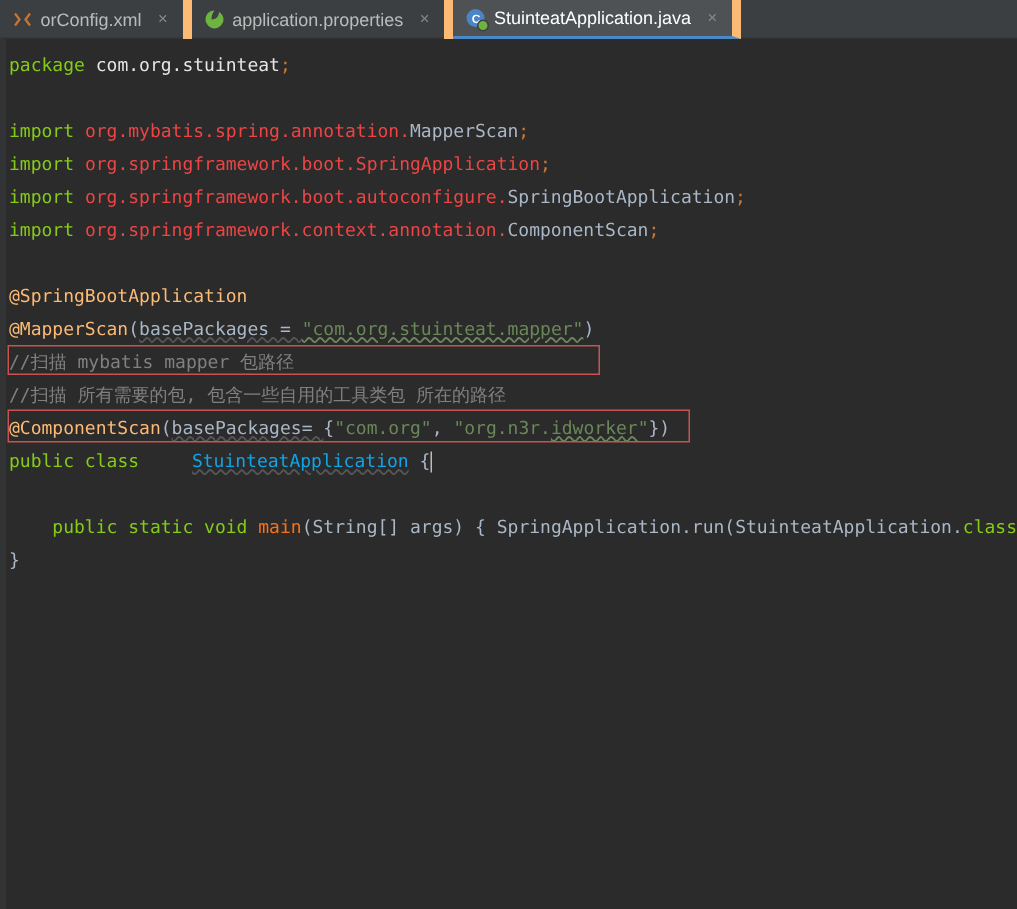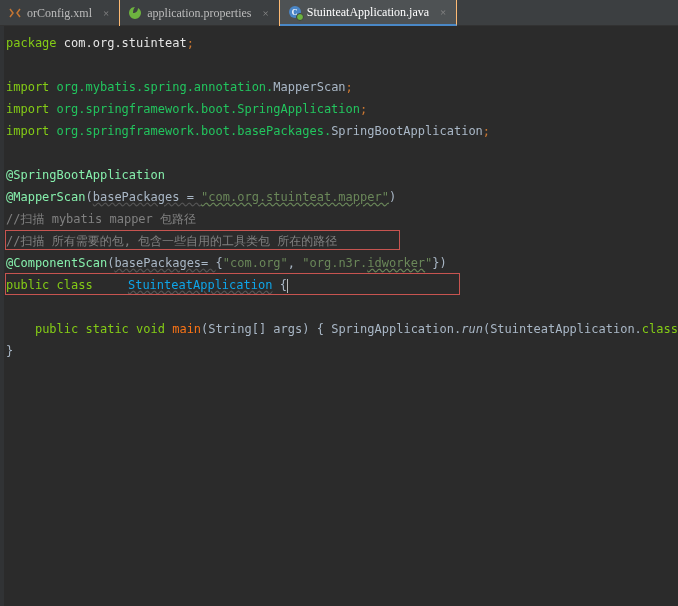--- a/index.html
+++ b/index.html
@@ -17,25 +17,25 @@
     display: flex;
     background: #3c3f41;
     height: 26px;
     border-bottom: 1px solid #323232;
   }
   .tab {
     display: flex;
     align-items: center;
     padding: 0 8px 0 8px;
     height: 26px;
-    font-family: Liberation Serif, serif;
+    font-family: Liberation Sans, sans-serif;
     font-size: 12px;
     color: #bbbbbb;
     gap: 5px;
-    border-right: 1px solid #fdba74;
+    border-right: 6px solid #fdba74;
     cursor: pointer;
   }
   .tab.active {
     background: #4e5254;
     color: #ffffff;
     border-bottom: 2px solid #4a88c7;
   }
   .tab-icon {
     width: 14px;
     height: 14px;
@@ -54,28 +54,28 @@
   .editor {
     padding: 6px 0 0 6px;
     line-height: 22px;
     font-size: 12px;
     position: relative;
   }
   .line { white-space: pre; height: 22px; position: relative; }
   .kw { color: #84cc16; }
   .pkg { color: #e5e5e5; }
   .sym { color: #cc7832; }
-  .dim { color: #22c55e; }
+  .dim { color: #ef4444; }
   .cls { color: #a9b7c6; }
-  .annot { color: #86efac; }
+  .annot { color: #fdba74; }
   .str { color: #6a8759; }
   .comment { color: #808080; }
   .param { color: #a9b7c6; }
   .methoddecl { color: #f97316; }
-  .ital { font-style: italic; }
+  .ital { }
   .ul { text-decoration: underline wavy #555; }
   .uls { text-decoration: underline wavy #6a8759; }
   .classname { color: #0ea5e9; text-decoration: underline wavy #555; margin-left: 28px; }
   .box1 {
     border: 1px solid #c75450;
     position: absolute;
     left: 5px; top: 204px;
     width: 395px; height: 20px;
     pointer-events: none;
   }
@@ -132,21 +132,22 @@
   </div>
 </div>
 
 <div class="gutter-left"></div>
 
 <div class="editor">
   <div class="line"><span class="kw">package</span><span class="pkg"> com.org.stuinteat</span><span class="sym">;</span></div>
   <div class="line"></div>
   <div class="line"><span class="kw">import</span><span class="dim"> org.mybatis.spring.annotation.</span><span class="cls">MapperScan</span><span class="sym">;</span></div>
   <div class="line"><span class="kw">import</span><span class="dim"> org.springframework.boot.SpringApplication</span><span class="sym">;</span></div>
-  <div class="line"><span class="kw">import</span><span class="dim"> org.springframework.boot.basePackages.</span><span class="cls">SpringBootApplication</span><span class="sym">;</span></div>
+  <div class="line"><span class="kw">import</span><span class="dim"> org.springframework.boot.autoconfigure.</span><span class="cls">SpringBootApplication</span><span class="sym">;</span></div>
+  <div class="line"><span class="kw">import</span><span class="dim"> org.springframework.context.annotation.</span><span class="cls">ComponentScan</span><span class="sym">;</span></div>
   <div class="line"></div>
   <div class="line"><span class="annot">@SpringBootApplication</span></div>
   <div class="line"><span class="annot">@MapperScan</span><span>(</span><span class="param ul">basePackages = </span><span class="str uls">"com.org.stuinteat.mapper"</span><span>)</span></div>
   <div class="line"><span class="comment">//扫描 mybatis mapper 包路径</span></div>
   <div class="line"><span class="comment">//扫描 所有需要的包, 包含一些自用的工具类包 所在的路径</span></div>
   <div class="line"><span class="annot">@ComponentScan</span><span>(</span><span class="param ul">basePackages= </span><span>{</span><span class="str">"com.org"</span><span>, </span><span class="str">"org.n3r.</span><span class="str uls">idworker</span><span class="str">"</span><span>}</span><span>)</span></div>
   <div class="line"><span class="kw">public </span><span class="kw">class </span><span class="classname">StuinteatApplication</span><span> </span><span>{</span><span class="caret"></span></div>
   <div class="line"></div>
   <div class="line"><span>    </span><span class="kw">public </span><span class="kw">static </span><span class="kw">void </span><span class="methoddecl">main</span><span>(String[] args)</span><span> </span><span>{</span><span> </span><span>SpringApplication.</span><span class="ital">run</span><span>(StuinteatApplication.</span><span class="kw">class</span><span class="sym">, </span></div>
   <div class="line"><span>}</span></div>

